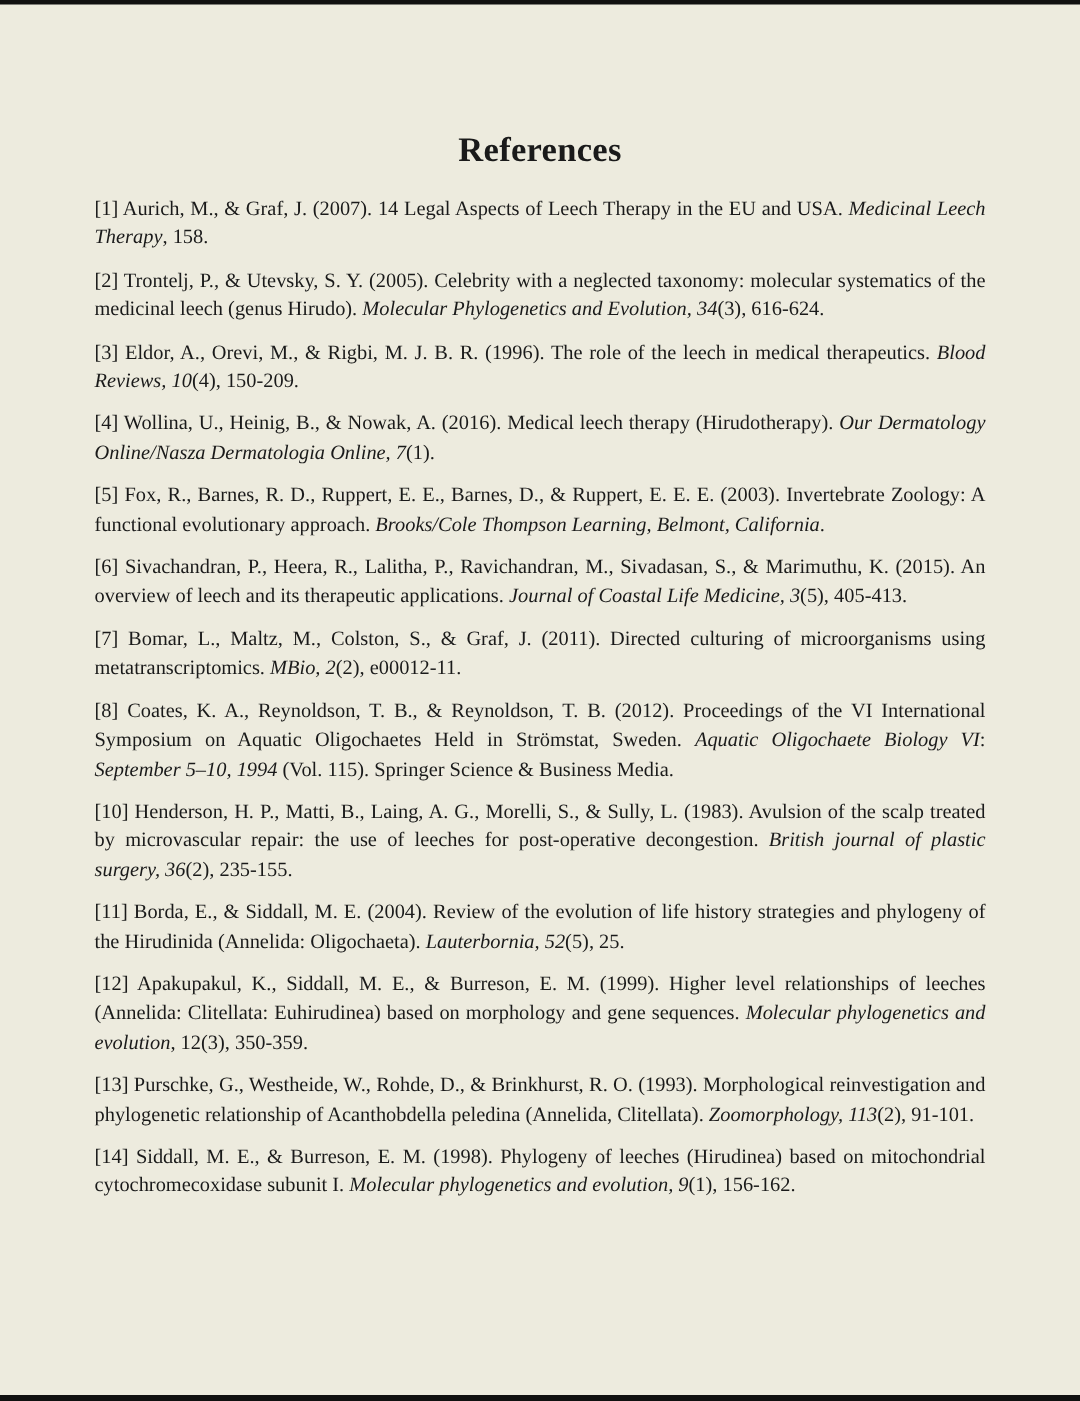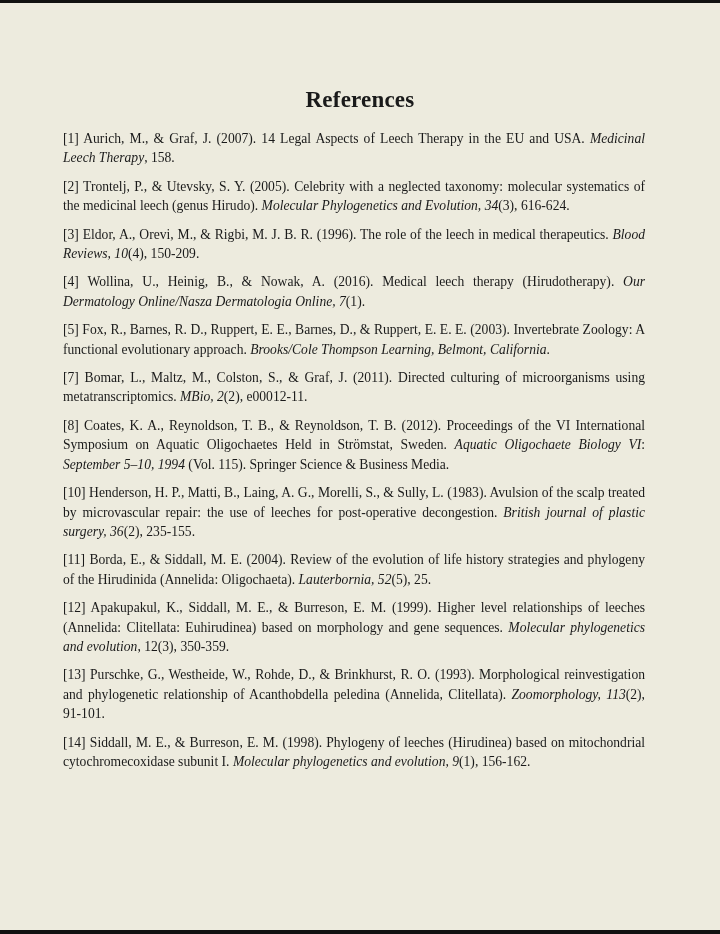--- a/index.html
+++ b/index.html
@@ -29,21 +29,21 @@
     text-align: center;
     font-size: 23px;
     font-weight: bold;
     letter-spacing: 0.2px;
   }
   .ref-list {
     margin: 16px 63px 0 63px;
     width: 594px;
   }
   .ref-list p.ref {
-    margin: 0 12px 9px 0;
+    margin: 0 0 9px 0;
     font-size: 13.6px;
     line-height: 19.4px;
     text-align: justify;
     text-justify: inter-word;
   }
   .ref-list p.ref span.it {
     font-style: italic;
   }
 </style>
 </head>
@@ -52,20 +52,21 @@
 <div class="edge-bar top"></div>
 
 <div>
   <h1 class="page-title">References</h1>
   <div class="ref-list" id="ref-list">
       <p class="ref"><span class="">[1] Aurich, M., &amp; Graf, J. (2007). 14 Legal Aspects of Leech Therapy in the EU and USA. </span><span class="it">Medicinal Leech Therapy</span><span class="">, 158.</span></p>
       <p class="ref"><span class="">[2] Trontelj, P., &amp; Utevsky, S. Y. (2005). Celebrity with a neglected taxonomy: molecular systematics of the medicinal leech (genus Hirudo). </span><span class="it">Molecular Phylogenetics and Evolution, 34</span><span class="">(3), 616-624.</span></p>
       <p class="ref"><span class="">[3] Eldor, A., Orevi, M., &amp; Rigbi, M. J. B. R. (1996). The role of the leech in medical therapeutics. </span><span class="it">Blood Reviews, 10</span><span class="">(4), 150-209.</span></p>
       <p class="ref"><span class="">[4] Wollina, U., Heinig, B., &amp; Nowak, A. (2016). Medical leech therapy (Hirudotherapy). </span><span class="it">Our Dermatology Online/Nasza Dermatologia Online, 7</span><span class="">(1).</span></p>
       <p class="ref"><span class="">[5] Fox, R., Barnes, R. D., Ruppert, E. E., Barnes, D., &amp; Ruppert, E. E. E. (2003). Invertebrate Zoology: A functional evolutionary approach. </span><span class="it">Brooks/Cole Thompson Learning, Belmont, California</span><span class="">.</span></p>
+      <p class="ref"><span class="">[6] Sivachandran, P., Heera, R., Lalitha, P., Ravichandran, M., Sivadasan, S., &amp; Marimuthu, K. (2015). An overview of leech and its therapeutic applications. </span><span class="it">Journal of Coastal Life Medicine, 3</span><span class="">(5), 405-413.</span></p>
       <p class="ref"><span class="">[7] Bomar, L., Maltz, M., Colston, S., &amp; Graf, J. (2011). Directed culturing of microorganisms using metatranscriptomics. </span><span class="it">MBio, 2</span><span class="">(2), e00012-11.</span></p>
       <p class="ref"><span class="">[8] Coates, K. A., Reynoldson, T. B., &amp; Reynoldson, T. B. (2012). Proceedings of the VI International Symposium on Aquatic Oligochaetes Held in Strömstat, Sweden. </span><span class="it">Aquatic Oligochaete Biology VI</span><span class="">: </span><span class="it">September 5–10, 1994</span><span class=""> (Vol. 115). Springer Science &amp; Business Media.</span></p>
       <p class="ref"><span class="">[10] Henderson, H. P., Matti, B., Laing, A. G., Morelli, S., &amp; Sully, L. (1983). Avulsion of the scalp treated by microvascular repair: the use of leeches for post-operative decongestion. </span><span class="it">British journal of plastic surgery, 36</span><span class="">(2), 235-155.</span></p>
       <p class="ref"><span class="">[11] Borda, E., &amp; Siddall, M. E. (2004). Review of the evolution of life history strategies and phylogeny of the Hirudinida (Annelida: Oligochaeta). </span><span class="it">Lauterbornia, 52</span><span class="">(5), 25.</span></p>
       <p class="ref"><span class="">[12] Apakupakul, K., Siddall, M. E., &amp; Burreson, E. M. (1999). Higher level relationships of leeches (Annelida: Clitellata: Euhirudinea) based on morphology and gene sequences. </span><span class="it">Molecular phylogenetics and evolution</span><span class="">, 12(3), 350-359.</span></p>
       <p class="ref"><span class="">[13] Purschke, G., Westheide, W., Rohde, D., &amp; Brinkhurst, R. O. (1993). Morphological reinvestigation and phylogenetic relationship of Acanthobdella peledina (Annelida, Clitellata). </span><span class="it">Zoomorphology, 113</span><span class="">(2), 91-101.</span></p>
       <p class="ref"><span class="">[14] Siddall, M. E., &amp; Burreson, E. M. (1998). Phylogeny of leeches (Hirudinea) based on mitochondrial cytochromecoxidase subunit I. </span><span class="it">Molecular phylogenetics and evolution, 9</span><span class="">(1), 156-162.</span></p>
     </div>
 </div>
 

